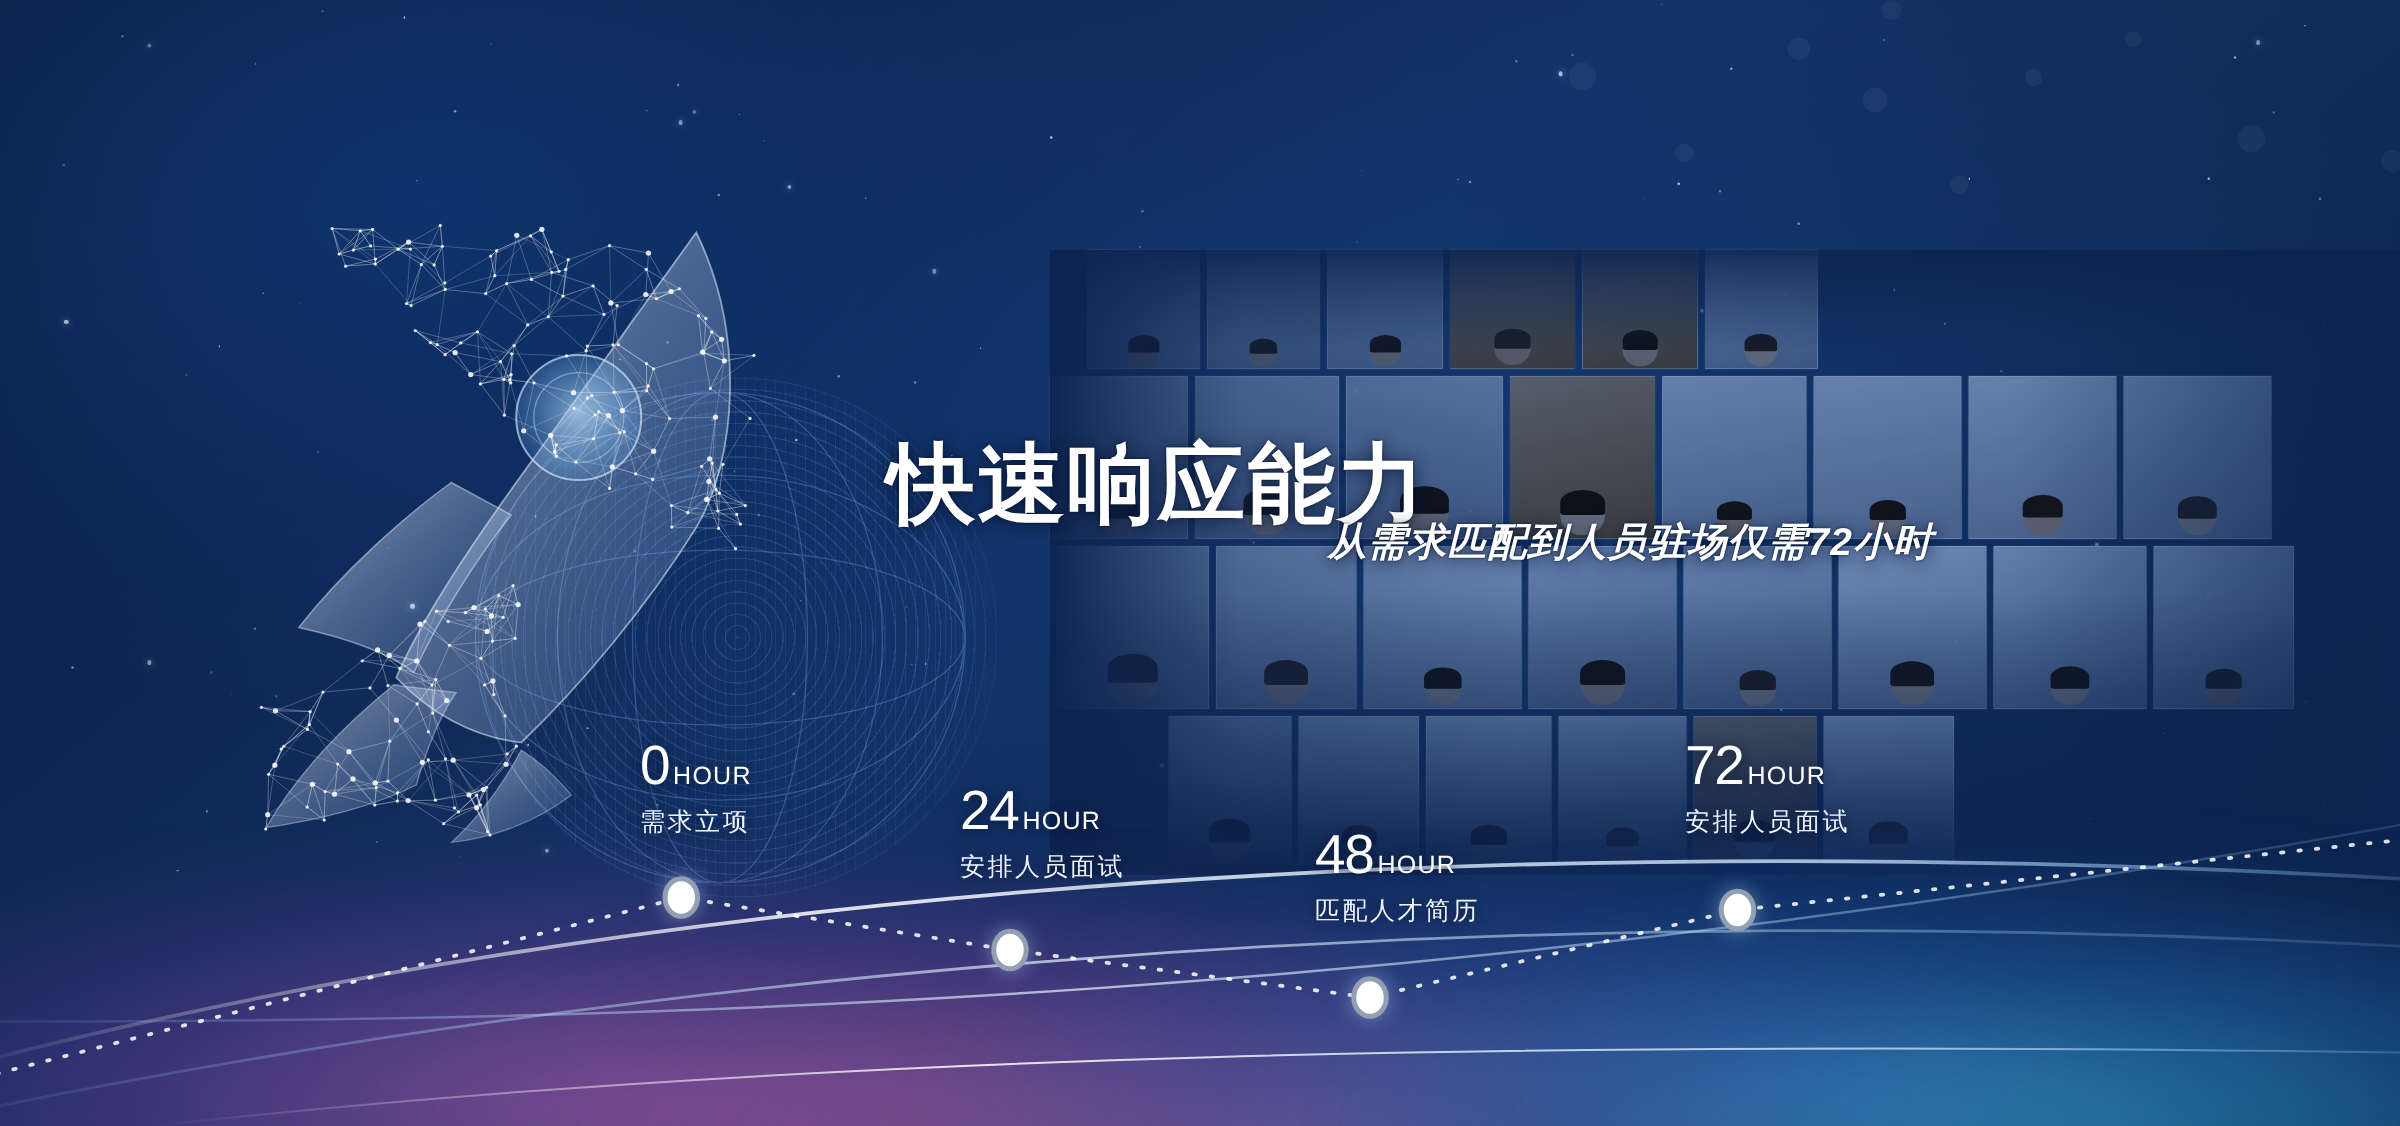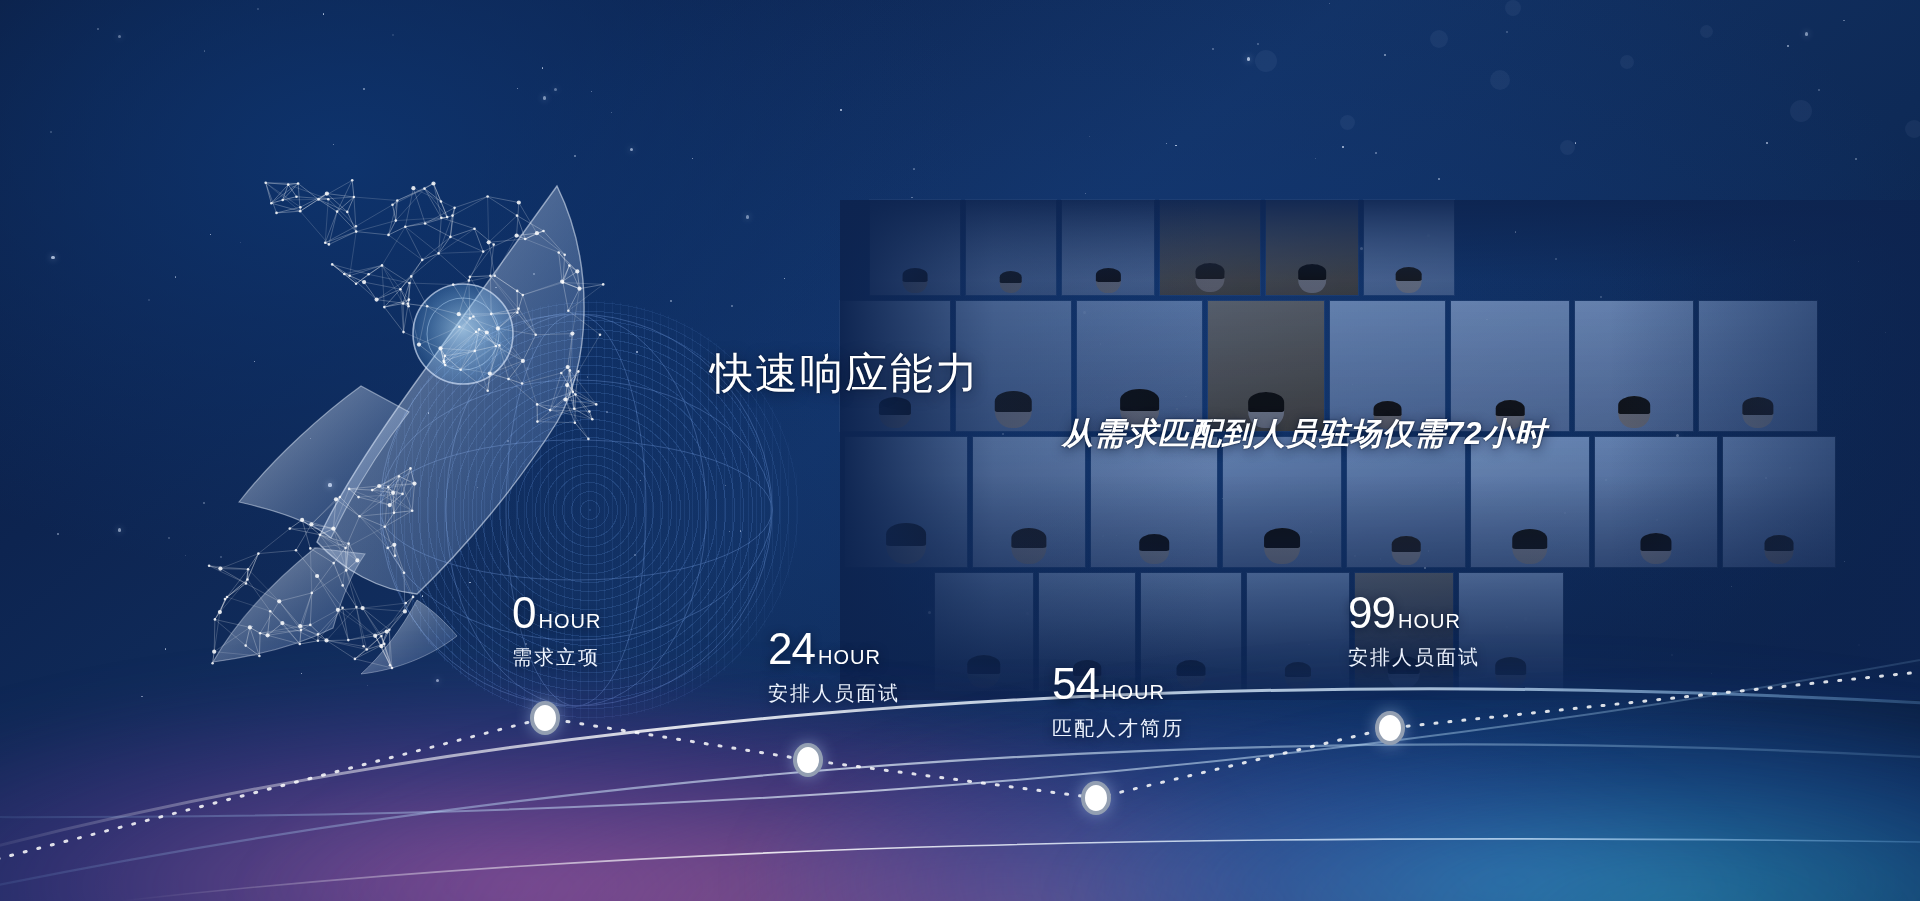--- a/index.html
+++ b/index.html
@@ -62,21 +62,21 @@
   .mosaic-fade{
     position:absolute;left:840px;top:200px;width:1100px;height:500px;pointer-events:none;
     background:
       linear-gradient(90deg,rgba(13,36,80,.98) 0%,rgba(13,36,80,.30) 14%,rgba(13,36,80,0) 34%,rgba(13,36,80,0) 70%,rgba(13,36,80,.55) 92%,rgba(13,36,80,.95) 100%),
       linear-gradient(180deg,rgba(13,36,80,.92) 0%,rgba(13,36,80,.10) 16%,rgba(13,36,80,0) 55%,rgba(13,36,80,.55) 84%,rgba(13,36,80,.96) 100%);
   }
 
   
   .headline{position:absolute;left:710px;top:352px;z-index:30;}
   .h-main{
-    font-size:43px;font-weight:normal;color:#fff;letter-spacing:2px;line-height:1;
+    font-size:70px;font-weight:bold;color:#fff;letter-spacing:2px;line-height:1;
     text-shadow:0 2px 14px rgba(3,16,42,.75), 0 0 2px rgba(3,16,42,.9);
     white-space:nowrap;
   }
   .h-sub{
     margin-top:9px;font-size:26px;font-style:italic;font-weight:bold;
     color:#ef8b3c;letter-spacing:3.5px;white-space:nowrap;
     text-shadow:0 2px 10px rgba(3,16,42,.6);
   }
 
   
@@ -1494,27 +1494,27 @@
       </div>
       <div class="stop" style="left: 768px; top: 628px;">
         <div class="top">
           <span class="num">24</span>
           <span class="unit">HOUR</span>
         </div>
         <div class="desc">安排人员面试</div>
       </div>
       <div class="stop" style="left: 1052px; top: 663px;">
         <div class="top">
-          <span class="num">54</span>
+          <span class="num">48</span>
           <span class="unit">HOUR</span>
         </div>
         <div class="desc">匹配人才简历</div>
       </div>
       <div class="stop" style="left: 1348px; top: 592px;">
         <div class="top">
-          <span class="num">99</span>
+          <span class="num">72</span>
           <span class="unit">HOUR</span>
         </div>
         <div class="desc">安排人员面试</div>
       </div>
     </div>
 
 </div>
 
 </body></html>

